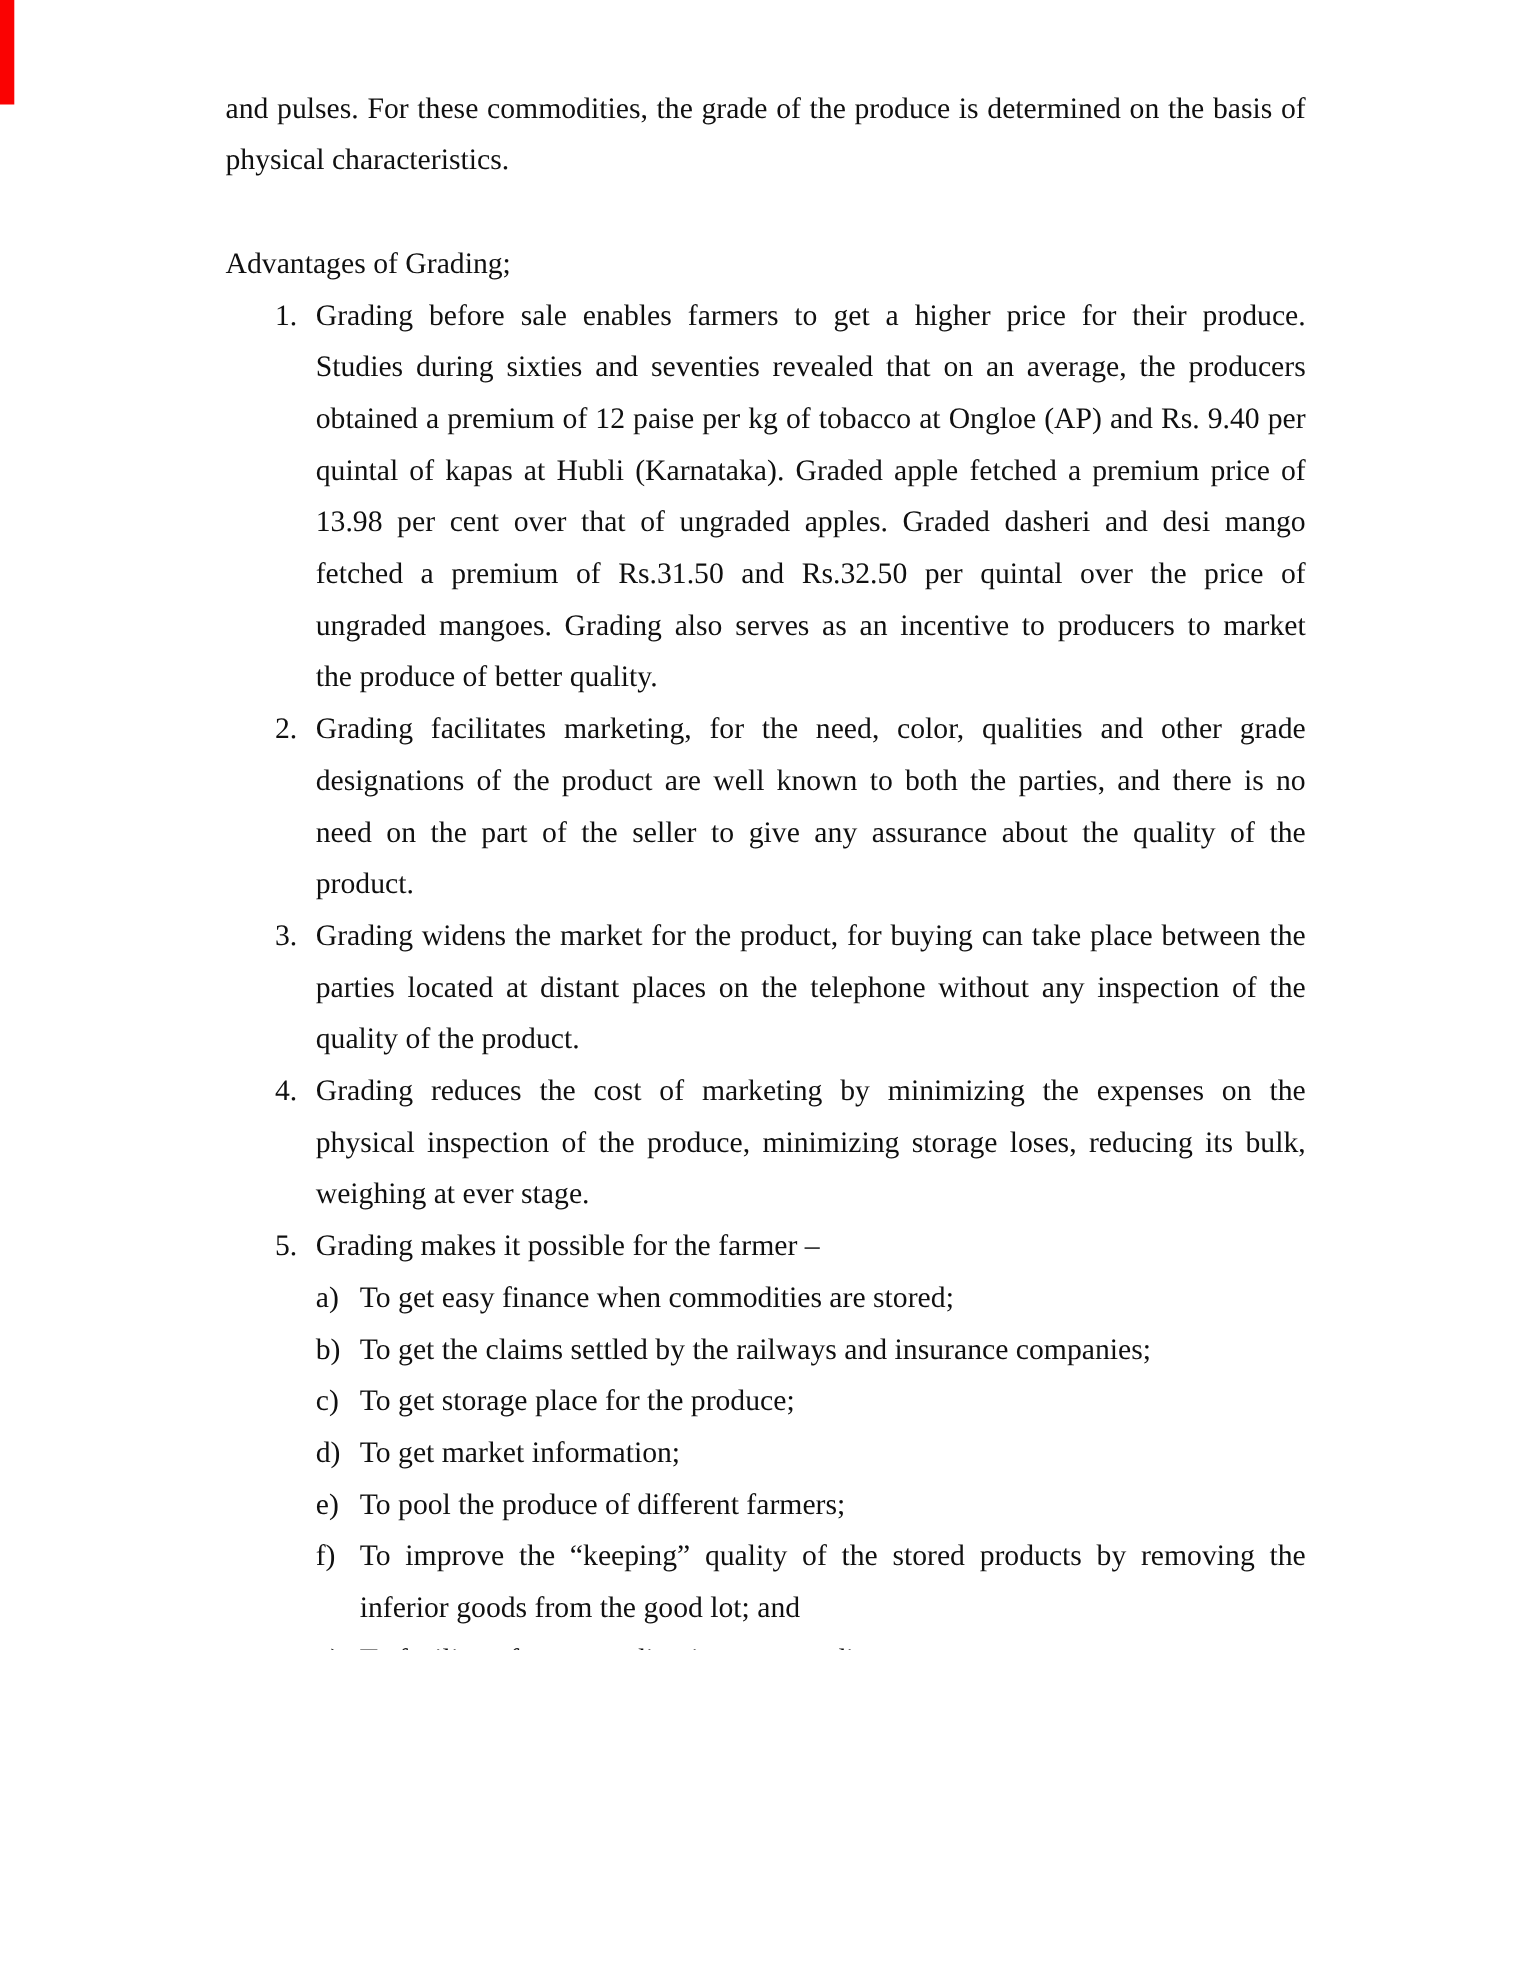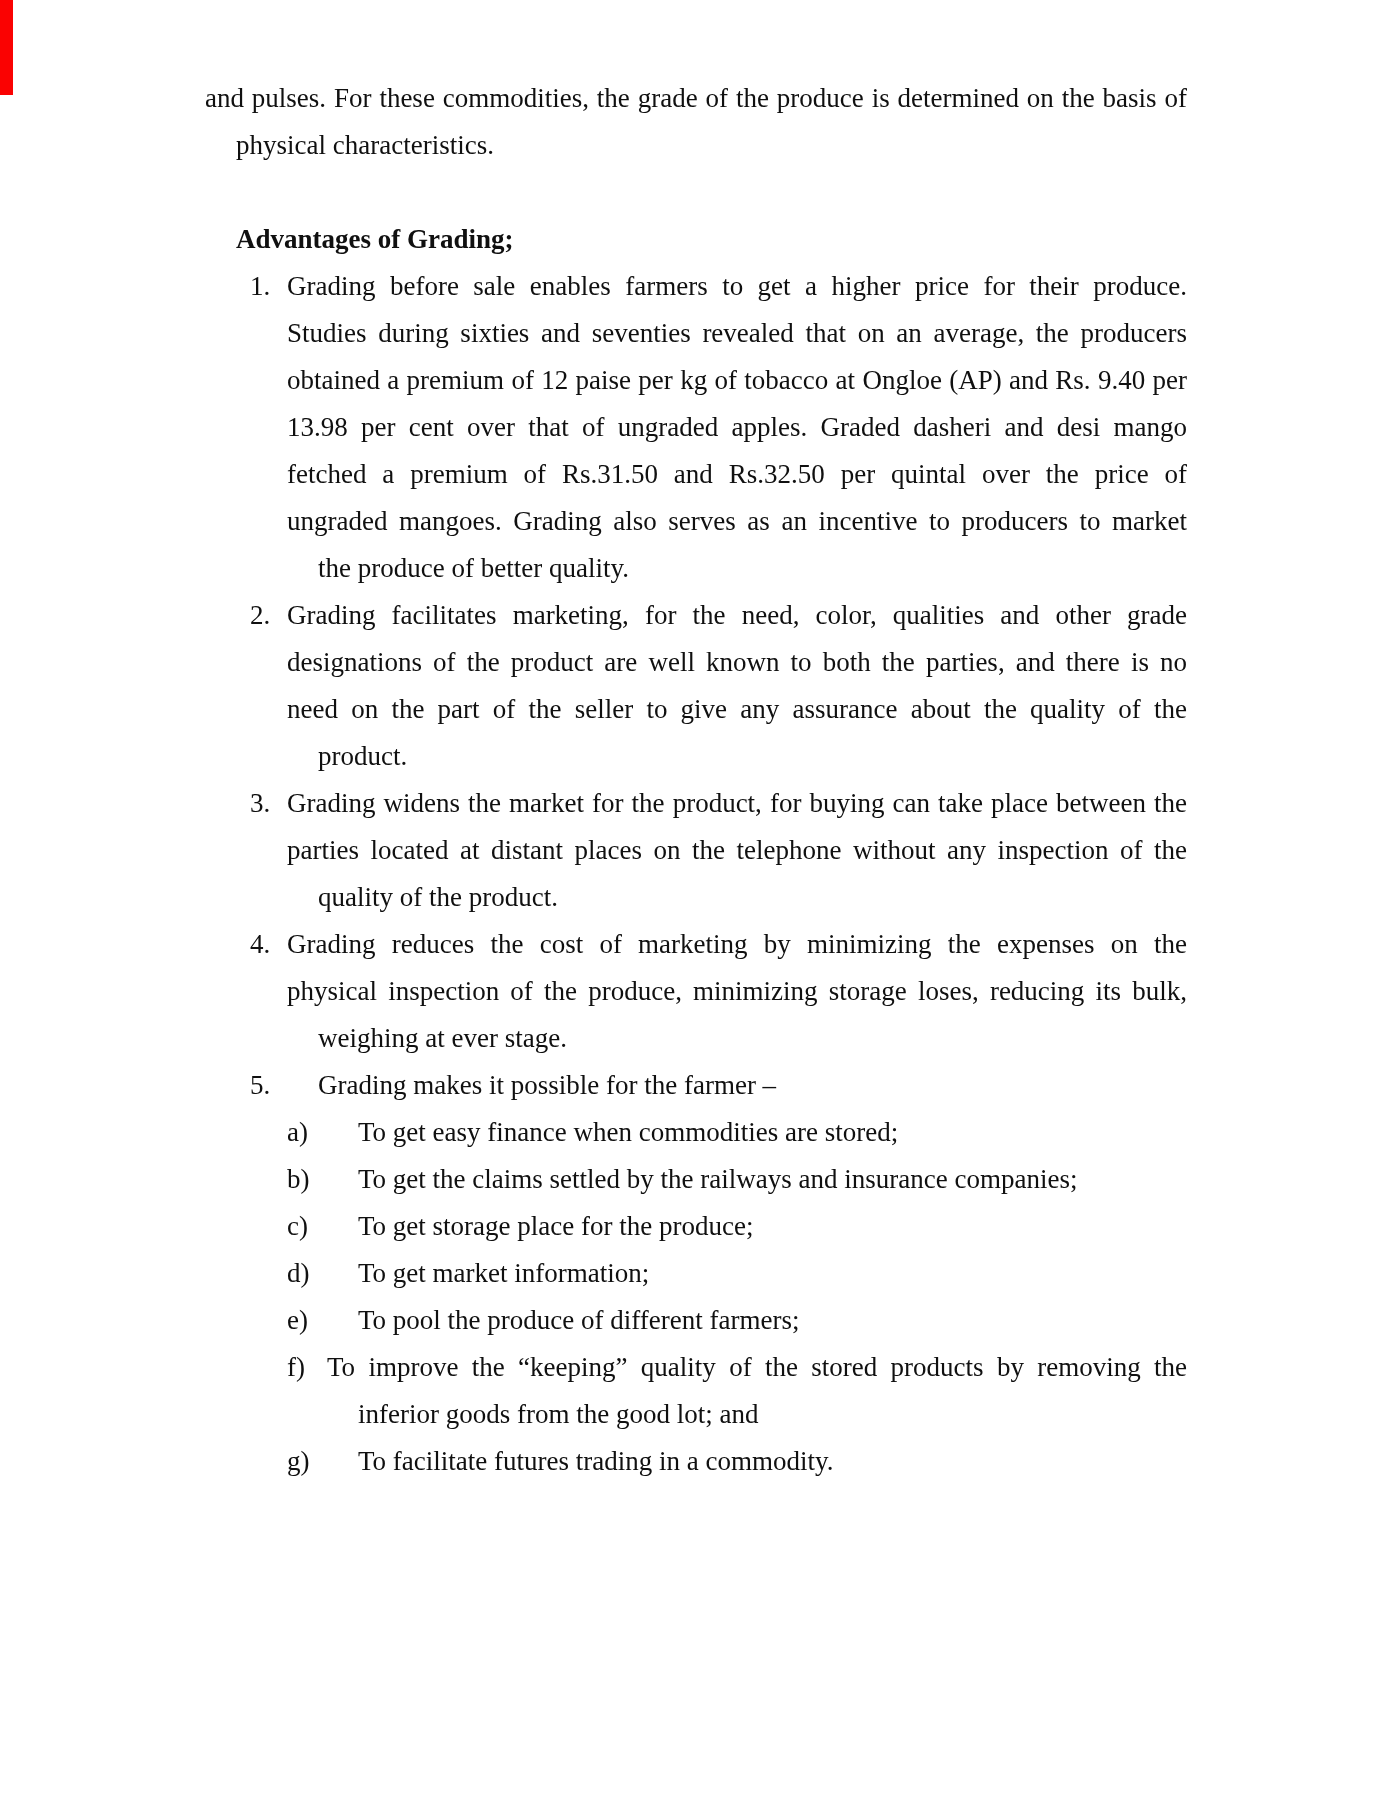--- a/index.html
+++ b/index.html
@@ -23,30 +23,29 @@
   #doc {
     position: absolute;
     left: 205px;
     top: 75px;
     width: 982px;
     font-size: 27px;
     line-height: 47px;
   }
   .block { margin: 0; }
   .gap-before { margin-top: 47px; }
-  .heading { font-weight: bold; }
+  .heading { font-weight: normal; }
   .line {
     text-align: justify;
     text-align-last: justify;
     overflow: visible;
   }
   .line.last {
     text-align: left;
     text-align-last: left;
-    margin-left: 31px;
   }
   .item { display: flex; align-items: flex-start; }
   .item.number { padding-left: 45px; }
   .item.letter { padding-left: 82px; }
   .marker { flex: 0 0 auto; display: inline-block; }
   .item.number .marker { width: 37px; }
   .item.letter .marker { width: 40px; }
   .content { flex: 1 1 auto; min-width: 0; }
 </style>
 </head>
@@ -61,20 +60,21 @@
       </div>
       <div class="gap-before block heading">
         <div class="line last">Advantages of Grading;</div>
       </div>
       <div class=" block item number">
         <span class="marker">1.</span>
         <div class="content">
           <div class="line">Grading before sale enables farmers to get a higher price for their produce.</div>
           <div class="line">Studies during sixties and seventies revealed that on an average, the producers</div>
           <div class="line">obtained a premium of 12 paise per kg of tobacco at Ongloe (AP) and Rs. 9.40 per</div>
+          <div class="line">quintal of kapas at Hubli (Karnataka).  Graded apple fetched a premium price of</div>
           <div class="line">13.98 per cent over that of ungraded apples.  Graded dasheri and desi mango</div>
           <div class="line">fetched a premium of Rs.31.50 and Rs.32.50 per quintal over the price of</div>
           <div class="line">ungraded mangoes.  Grading also serves as an incentive to producers to market</div>
           <div class="line last">the produce of better quality.</div>
         </div>
       </div>
       <div class=" block item number">
         <span class="marker">2.</span>
         <div class="content">
           <div class="line">Grading facilitates marketing, for the need, color, qualities and other grade</div>

